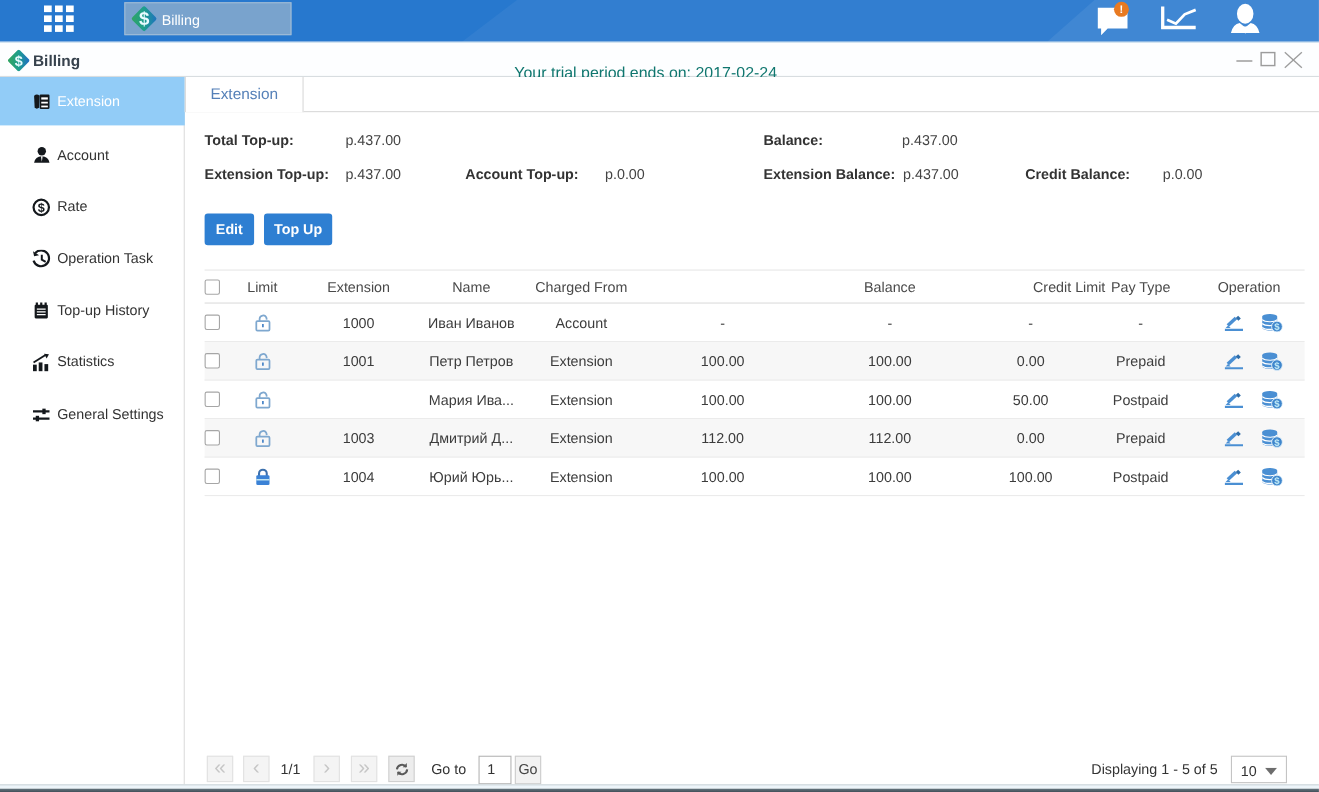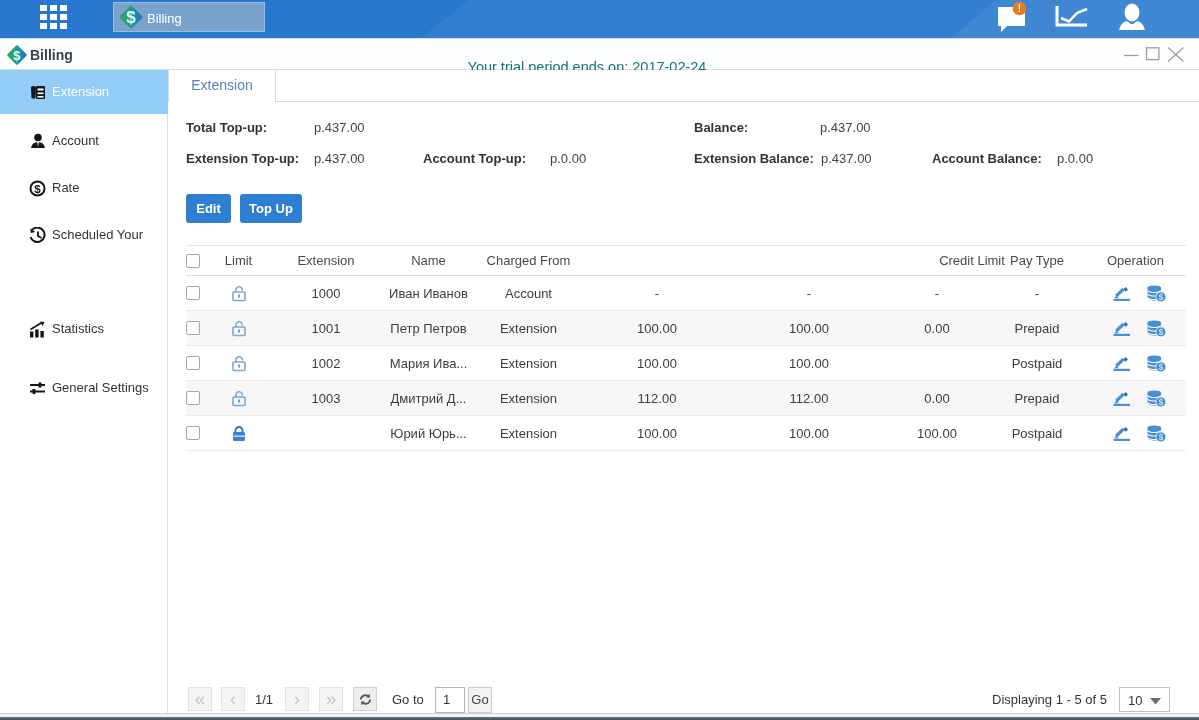--- a/index.html
+++ b/index.html
@@ -175,35 +175,51 @@
         <text x="8.5" y="13" font-size="11.5" font-weight="bold" fill="#14181c" text-anchor="middle" font-family="Liberation Sans">$</text>
       </svg>
       <span class="tx">Rate</span>
     </div>
     <div class="snav" style="top:141px">
       <svg class="ic" viewBox="0 0 17 17">
         <path d="M3 3 a7.2 7.2 0 1 1 -1.5 7" fill="none" stroke="#14181c" stroke-width="2"></path>
         <path d="M1 1.5 l1 4.5 l4.5 -1 z" fill="#14181c"></path>
         <path d="M9 4.5 v4.5 l3.5 2" fill="none" stroke="#14181c" stroke-width="1.8"></path>
       </svg>
-      <span class="tx">Scheduled Your</span>
+      <span class="tx">Operation Task</span>
+    </div>
+    <div class="snav" style="top:188px">
+      <svg class="ic" viewBox="0 0 17 17">
+        <rect x="2.5" y="3" width="12" height="12.5" rx="1" fill="#14181c"></rect>
+        <g stroke="#14181c" stroke-width="2">
+            <line x1="4.5" y1="1" x2="4.5" y2="4"></line>
+            <line x1="8.5" y1="1" x2="8.5" y2="4"></line>
+            <line x1="12.5" y1="1" x2="12.5" y2="4"></line>
+          </g>
+        <g stroke="#fff" stroke-width="1.2">
+            <line x1="4.5" y1="7" x2="12.5" y2="7"></line>
+            <line x1="4.5" y1="9.5" x2="12.5" y2="9.5"></line>
+            <line x1="4.5" y1="12" x2="12.5" y2="12"></line>
+          </g>
+      </svg>
+      <span class="tx">Top-up History</span>
     </div>
     <div class="snav" style="top:235px">
       <svg class="ic" viewBox="0 0 17 17">
         <g fill="#14181c">
           <rect x="1" y="10.5" width="3.4" height="6"></rect>
           <rect x="6.2" y="8.5" width="3.4" height="8"></rect>
           <rect x="11.4" y="10" width="3.4" height="6.5"></rect>
         </g>
         <path d="M1.5 8.5 L12 2" stroke="#14181c" stroke-width="1.7" fill="none"></path>
         <path d="M11 0.5 l4.5 0.5 l-2.1 4 z" fill="#14181c"></path>
       </svg>
       <span class="tx">Statistics</span>
     </div>
-    <div class="snav" style="top:294px">
+    <div class="snav" style="top:283px">
       <svg class="ic" viewBox="0 0 17 17">
           <g stroke="#14181c" stroke-width="2">
         <line x1="1" y1="5" x2="16" y2="5"></line>
         <line x1="1" y1="11.5" x2="16" y2="11.5"></line>
       </g>
           <g fill="#14181c">
         <rect x="9.5" y="2.5" width="3" height="5"></rect>
         <rect x="3.5" y="9" width="3" height="5"></rect>
       </g>
         </svg>
@@ -220,33 +236,34 @@
     <div class="stat" style="left:145px;top:50px">p.437.00</div>
     <div class="stat" style="left:525px;top:50px"><b>Balance:</b></div>
     <div class="stat" style="left:651px;top:50px">p.437.00</div>
 
     <div class="stat" style="left:17px;top:81px"><b>Extension Top-up:</b></div>
     <div class="stat" style="left:145px;top:81px">p.437.00</div>
     <div class="stat" style="left:254px;top:81px"><b>Account Top-up:</b></div>
     <div class="stat" style="left:381px;top:81px">p.0.00</div>
     <div class="stat" style="left:525px;top:81px"><b>Extension Balance:</b></div>
     <div class="stat" style="left:652px;top:81px">p.437.00</div>
-    <div class="stat" style="left:763px;top:81px"><b>Account Balance:</b></div>
+    <div class="stat" style="left:763px;top:81px"><b>Credit Balance:</b></div>
     <div class="stat" style="left:888px;top:81px">p.0.00</div>
 
     <div class="btn" style="left:17px;width:45px">Edit</div>
     <div class="btn" style="left:71px;width:62px">Top Up</div>
 
     <div class="table">
       <div class="trow thead">
         <div class="cb"></div>
         <div class="cell" style="left:20px;width:65px">Limit</div>
         <div class="cell" style="left:85px;width:110px">Extension</div>
         <div class="cell" style="left:195px;width:95px">Name</div>
         <div class="cell" style="left:290px;width:105px">Charged From</div>
+        <div class="cell" style="left:547px;width:152px">Balance</div>
         <div class="cell" style="left:734px;width:104px">Credit Limit</div>
         <div class="cell" style="left:803px;width:96px">Pay Type</div>
         <div class="cell" style="left:899px;width:101px">Operation</div>
       </div>
 
       <div id="rows">
           <div class="trow">
             <div class="cb"></div>
             <div class="cell" style="left:20px;width:65px">
               <svg width="16" height="17" viewBox="0 0 16 17">
@@ -318,25 +335,25 @@
           </div>
           <div class="trow">
             <div class="cb"></div>
             <div class="cell" style="left:20px;width:65px">
               <svg width="16" height="17" viewBox="0 0 16 17">
                 <rect x="2" y="7" width="12" height="8.5" rx="1" fill="none" stroke="#7fa8cf" stroke-width="1.6"></rect>
                 <path d="M5 7 v-2.2 a3.2 3.2 0 0 1 6.2 -0.9 l0.3 1.6" fill="none" stroke="#7fa8cf" stroke-width="1.6"></path>
                 <line x1="8" y1="9.5" x2="8" y2="12.5" stroke="#4b86c8" stroke-width="1.6"></line>
               </svg>
             </div>
-            <div class="cell" style="left:85px;width:110px">1002</div>
             <div class="cell" style="left:195px;width:95px">Мария Ива...</div>
             <div class="cell" style="left:290px;width:105px">Extension</div>
             <div class="cell" style="left:395px;width:152px">100.00</div>
             <div class="cell" style="left:547px;width:152px">100.00</div>
+            <div class="cell" style="left:699px;width:104px">50.00</div>
             <div class="cell" style="left:803px;width:96px">Postpaid</div>
             <div class="cell" style="left:899px;width:101px;justify-content:flex-start;padding-left:28px">
               <svg width="18" height="16" viewBox="0 0 18 16">
                 <path d="M3.2 11 L10.6 4" stroke="#4a8fd3" stroke-width="3.1"></path>
                 <path d="M10.4 4.2 l2.2 -2.1 l2.4 2.5 l-2.2 2.1 z" fill="#2f6da8"></path>
                 <path d="M1.2 13.2 l2.2 -2.4 l2.4 2.4 z" fill="#4a8fd3"></path>
                 <line x1="0.5" y1="14.9" x2="17" y2="14.9" stroke="#4a8fd3" stroke-width="2.2"></line>
               </svg>
               <span style="width:16px"></span>
               <svg width="19" height="17" viewBox="0 0 19 17">
@@ -387,20 +404,21 @@
           </div>
           <div class="trow">
             <div class="cb"></div>
             <div class="cell" style="left:20px;width:65px">
               <svg width="16" height="17" viewBox="0 0 16 17">
                 <path d="M4.5 8 v-2.5 a3.5 3.5 0 0 1 7 0 v2.5" fill="none" stroke="#3c70ad" stroke-width="1.9"></path>
                 <rect x="2" y="7" width="12" height="9" rx="1.2" fill="#3b82d6"></rect>
                 <line x1="2" y1="11.2" x2="14" y2="11.2" stroke="#bfe4f2" stroke-width="1.4"></line>
               </svg>
             </div>
+            <div class="cell" style="left:85px;width:110px">1004</div>
             <div class="cell" style="left:195px;width:95px">Юрий Юрь...</div>
             <div class="cell" style="left:290px;width:105px">Extension</div>
             <div class="cell" style="left:395px;width:152px">100.00</div>
             <div class="cell" style="left:547px;width:152px">100.00</div>
             <div class="cell" style="left:699px;width:104px">100.00</div>
             <div class="cell" style="left:803px;width:96px">Postpaid</div>
             <div class="cell" style="left:899px;width:101px;justify-content:flex-start;padding-left:28px">
               <svg width="18" height="16" viewBox="0 0 18 16">
                 <path d="M3.2 11 L10.6 4" stroke="#4a8fd3" stroke-width="3.1"></path>
                 <path d="M10.4 4.2 l2.2 -2.1 l2.4 2.5 l-2.2 2.1 z" fill="#2f6da8"></path>

